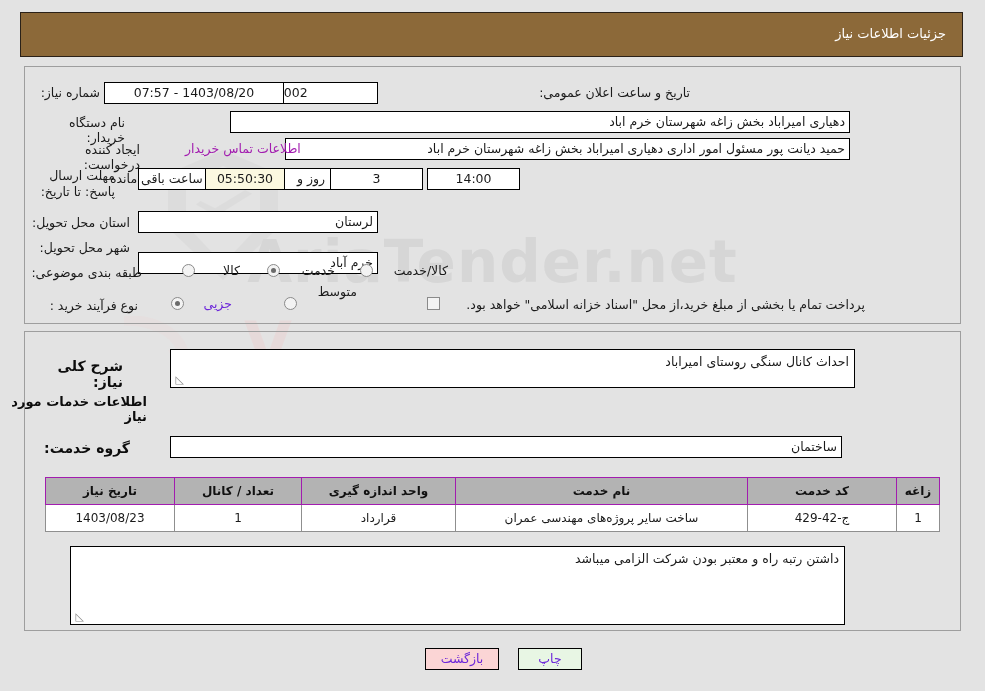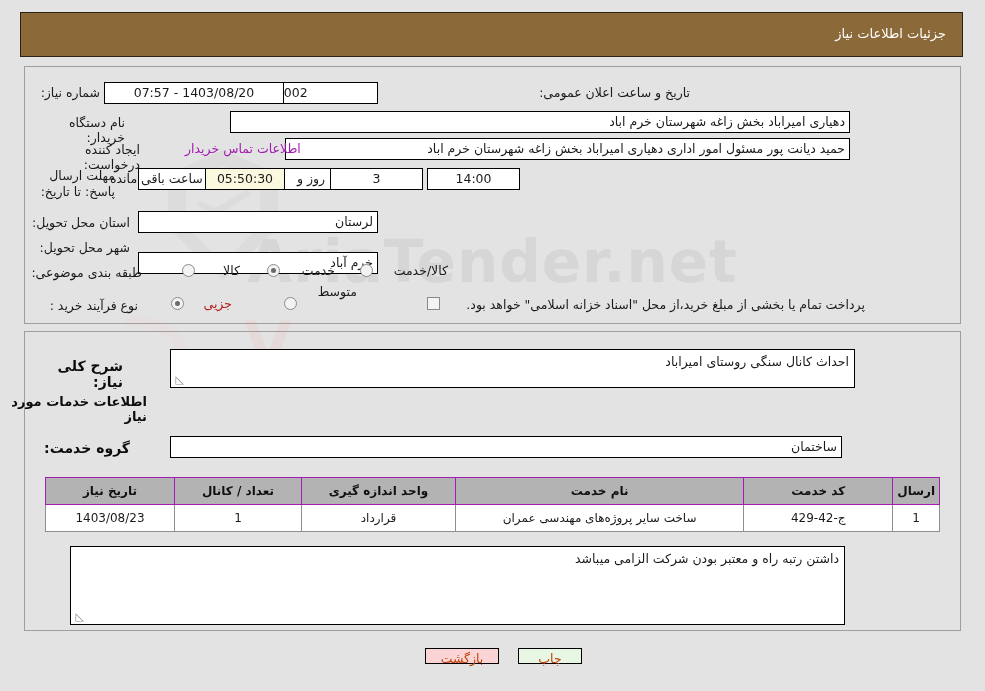--- a/index.html
+++ b/index.html
@@ -138,21 +138,21 @@
     background:#f3f3f3;
     box-sizing:border-box;
   }
   .radio.on{background:#f3f3f3;}
   .radio.on::after{
     content:"";position:absolute;
     left:3px;top:3px;width:5px;height:5px;
     border-radius:50%;background:#6b6b6b;
   }
   .rlabel{position:absolute;font-size:12.5px;line-height:14px;}
-  .rlabel.blue{color:#b91c1c;}
+  .rlabel.blue{color:#6d28d9;}
 
   .chk{
     position:absolute;
     width:13px;height:13px;
     border:1px solid #8a8a8a;
     background:#f3f3f3;
     box-sizing:border-box;
   }
 
   
@@ -218,26 +218,26 @@
     text-align:center;
     color:#1a1a1a;
     padding:0 4px;
   }
 
   
   .btn{
     position:absolute;
     border:1px solid #000;
     box-sizing:border-box;
-    height:16px;
+    height:22px;
     font-size:12.5px;
     line-height:20px;
     text-align:center;
     cursor:pointer;
-    color:#c2410c;
+    color:#6d28d9;
     font-family:"DejaVu Sans","Liberation Sans",sans-serif;
   }
   #btn-print{background:#e8f6e4;}
   #btn-back {background:#fbd5d5;}
 </style>
 </head>
 <body>
 
 <div class="watermark">
   <div class="wm-shield"></div>
@@ -315,21 +315,21 @@
   </div>
 
   <div class="sec-head" style="right:838px;top:394px;">اطلاعات خدمات مورد نیاز</div>
 
   <div class="bold-lbl" style="right:855px;top:440px;width:102px;">گروه خدمت:</div>
   <div class="fld rt" style="left:170px;top:436px;width:672px;">ساختمان</div>
 
   <table class="tbl">
     <thead>
       <tr>
-        <th style="width:34px;">ارسال</th>
+        <th style="width:34px;">زاغه</th>
         <th style="width:140px;">کد خدمت</th>
         <th>نام خدمت</th>
         <th style="width:145px;">واحد اندازه گیری</th>
         <th style="width:118px;">تعداد / کانال</th>
         <th style="width:120px;">تاریخ نیاز</th>
       </tr>
     </thead>
     <tbody>
       <tr>
         <td>1</td>

